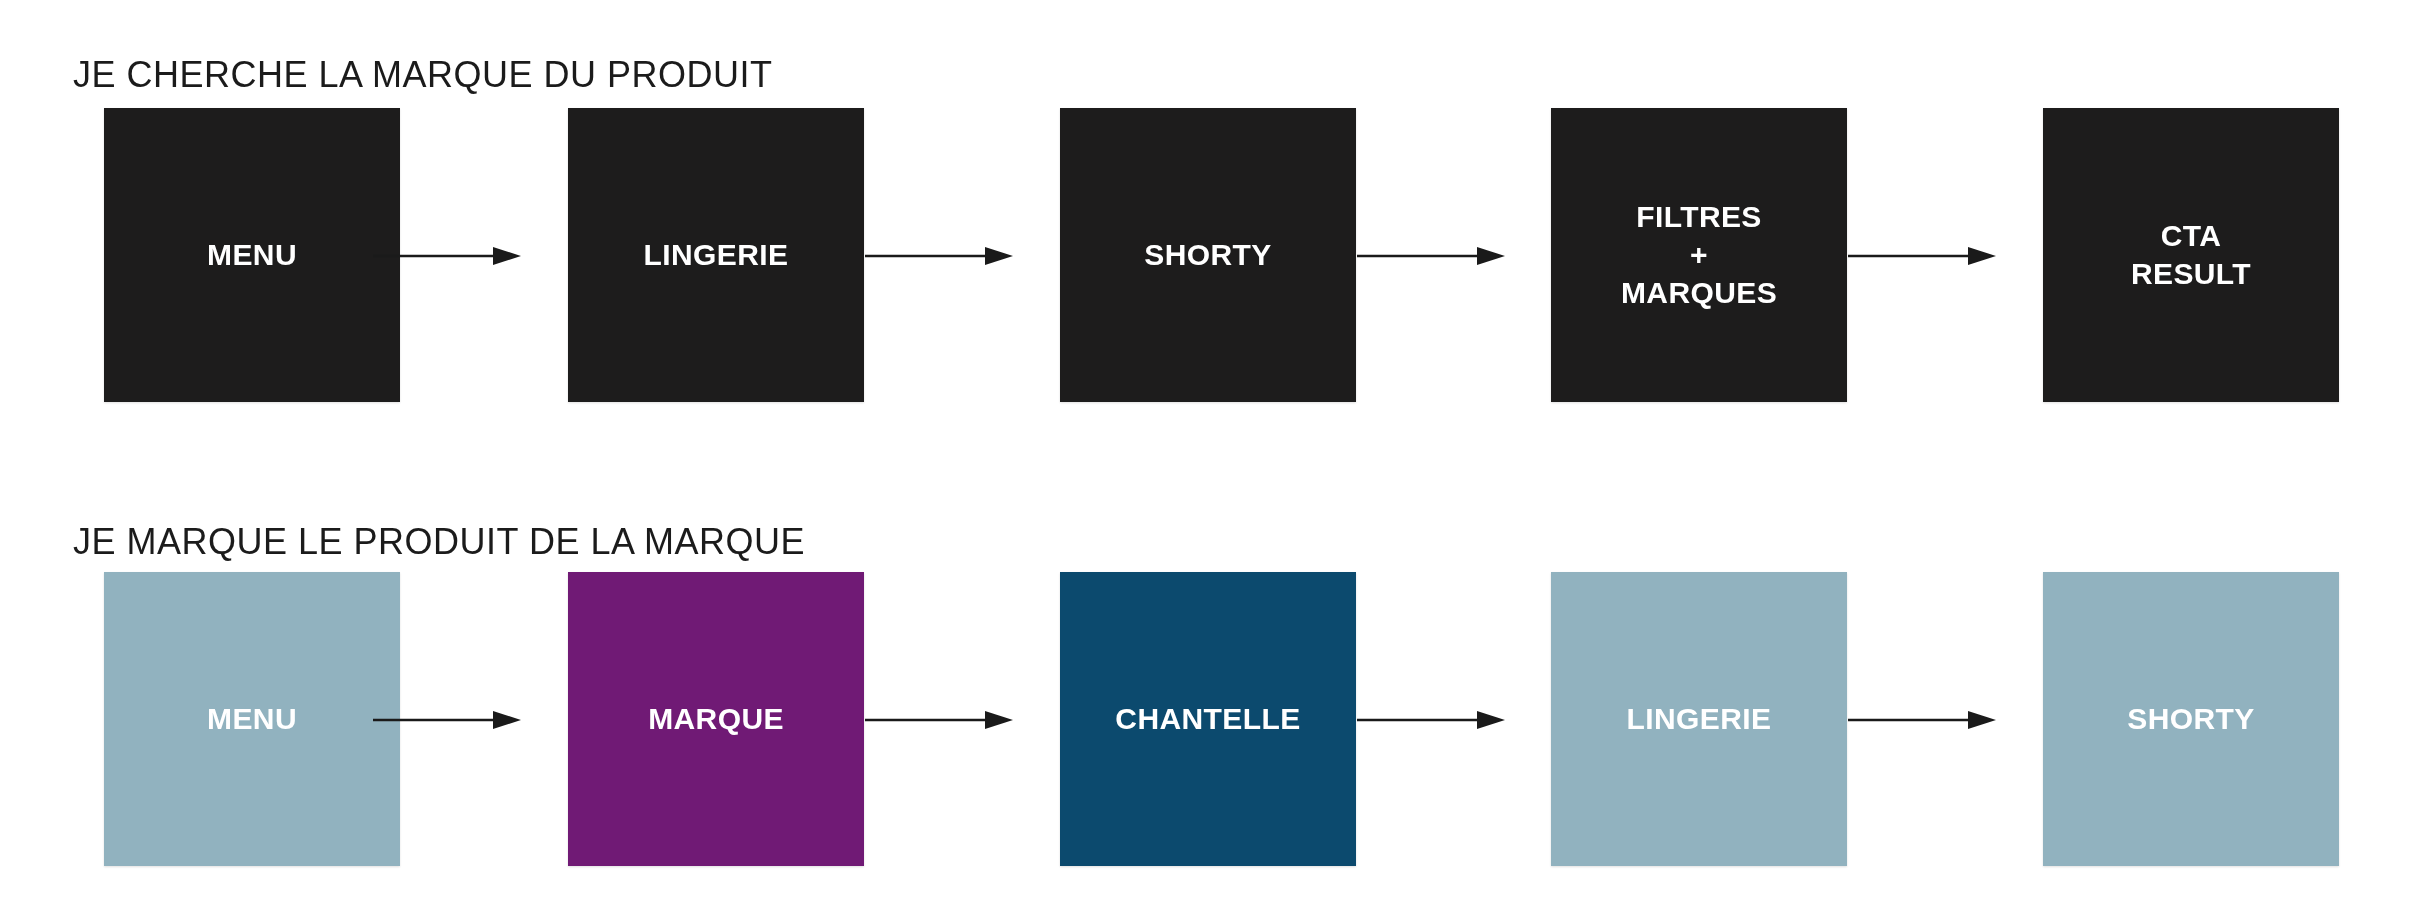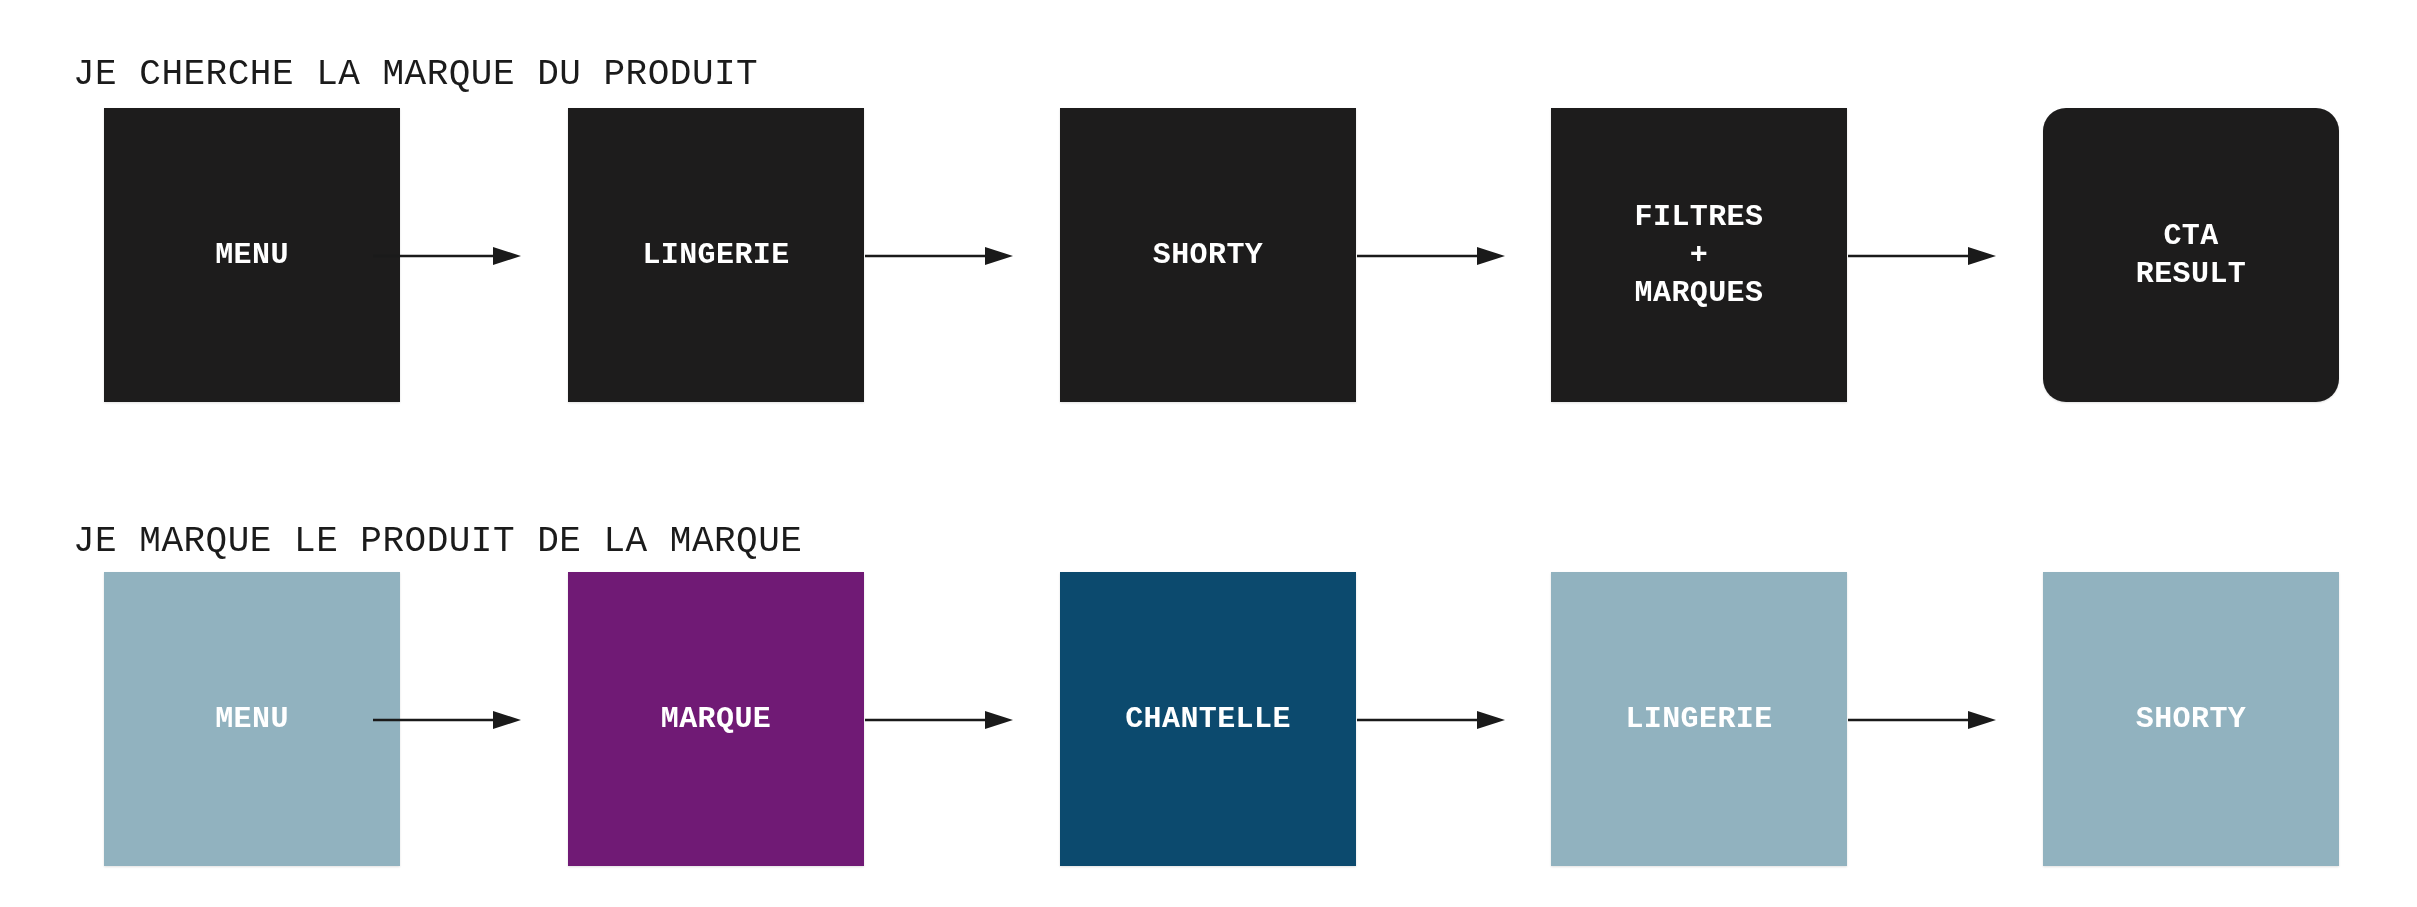--- a/index.html
+++ b/index.html
@@ -5,21 +5,21 @@
   html, body {
     margin: 0;
     padding: 0;
     background: #ffffff;
   }
   .canvas {
     position: relative;
     width: 2395px;
     height: 907px;
     background: var(--bg, #ffffff);
-    font-family: Liberation Mono, monospace;
+    font-family: Liberation Sans, sans-serif;
     overflow: hidden;
   }
   .flow-title {
     position: absolute;
     left: 73px;
     font-size: 36px;
     font-weight: 400;
     letter-spacing: 0.5px;
     color: var(--title-color, #1b1b1b);
     white-space: nowrap;
@@ -111,21 +111,21 @@
 +
 MARQUES</span>
     </div>
     <div class="flow-arrow arrow-4">
       <svg width="148" height="28" viewBox="0 0 148 28">
         <line x1="0" y1="14" x2="124" y2="14" class="arrow-stroke" stroke="#1a1a1a" stroke-width="2.5"></line>
         <polygon points="120,5 148,14 120,23" class="arrow-fill" fill="#1a1a1a"></polygon>
       </svg>
     </div>
 
-    <div class="flow-box box-5" style="background: rgb(29, 28, 28); border-radius: 23px;">
+    <div class="flow-box box-5" style="background: rgb(29, 28, 28);">
       <span class="flow-label">CTA
 RESULT</span>
     </div>
   </section>
 
   <section class="flow-row flow-row-2">
     <h2 class="flow-title">JE MARQUE LE PRODUIT DE LA MARQUE</h2>
 
     <div class="flow-box box-1" style="background: rgb(145, 178, 191);">
       <span class="flow-label">MENU</span>

